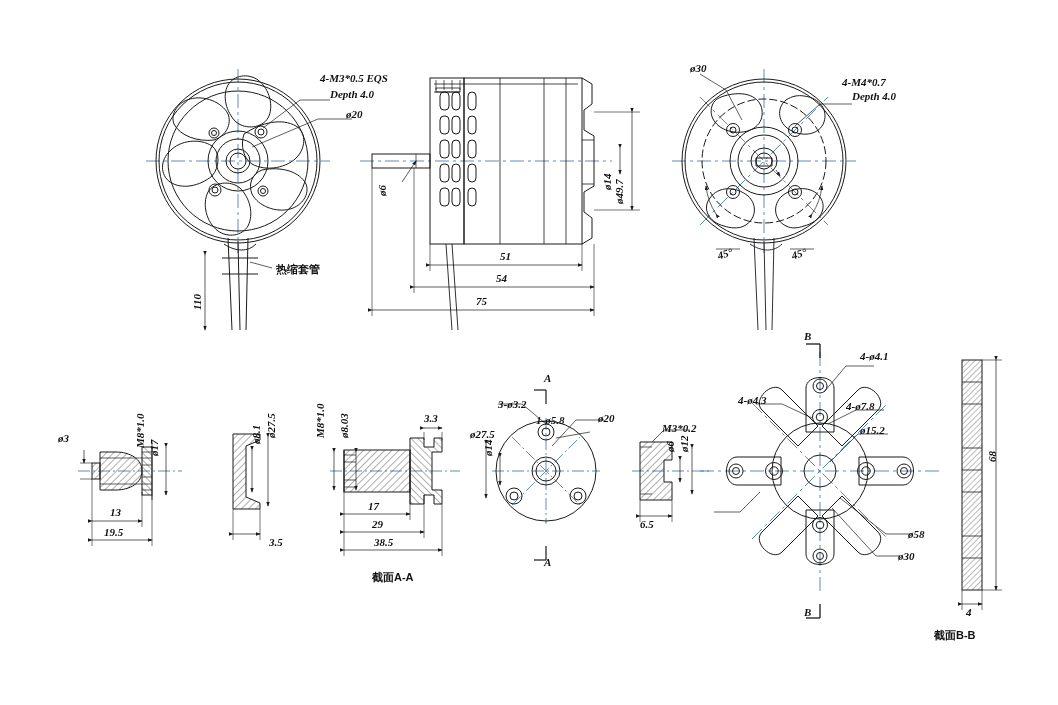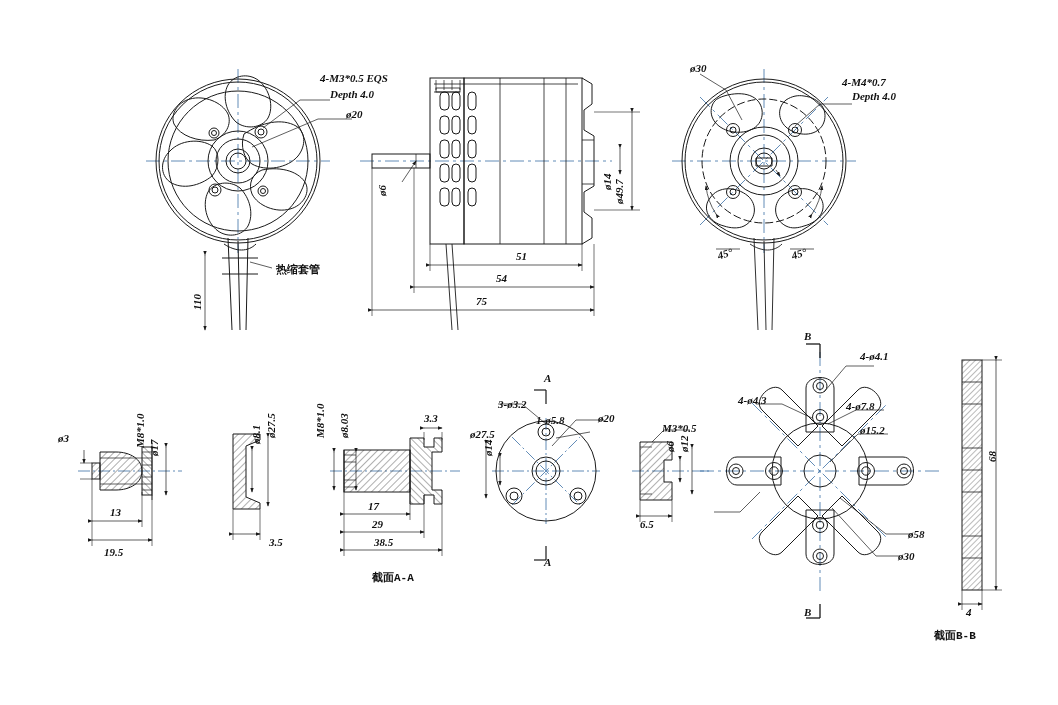--- a/index.html
+++ b/index.html
@@ -2,21 +2,21 @@
 <html><head>
 <meta charset="utf-8">
 <style>
   html,body{margin:0;padding:0;background:#ffffff;}
   body{width:1058px;height:705px;overflow:hidden;font-family:"Liberation Serif",serif;}
   #sheet{position:relative;width:1058px;height:705px;}
   svg#dwg{position:absolute;left:0;top:0;width:1058px;height:705px;}
   .lbl{position:absolute;font-family:"Liberation Serif",serif;color:#111;white-space:nowrap;}
   .dim{font-size:11px;font-style:italic;font-weight:bold;}
   .dimv{font-size:11px;font-style:italic;font-weight:bold;transform-origin:left top;}
-  .cjk{font-family:Liberation Mono, monospace;font-size:11px;font-weight:bold;color:#111;}
+  .cjk{font-family:Liberation Sans, sans-serif;font-size:11px;font-weight:bold;color:#111;}
 </style>
 </head>
 <body>
 
 <div id="sheet">
 
 <svg id="dwg" viewBox="0 0 1058 705">
   <defs>
     <pattern id="hatchR" width="5" height="5" patternTransform="rotate(45)" patternUnits="userSpaceOnUse">
       <line x1="0" y1="0" x2="0" y2="5" stroke="#1a1a1a" stroke-width="0.7"></line>
@@ -427,35 +427,35 @@
 
 <div class="lbl dim" style="left:320px;top:72px;">4-M3*0.5 EQS</div>
 <div class="lbl dim" style="left:330px;top:88px;">Depth 4.0</div>
 <div class="lbl dim" style="left:346px;top:108px;">ø20</div>
 <div class="lbl cjk" style="left:276px;top:262px;">热缩套管</div>
 <div class="lbl dimv" style="left:203px;top:310px;writing-mode:vertical-rl;transform:rotate(180deg);font-size:11px;font-style:italic;font-weight:bold;">110</div>
 
 <div class="lbl dimv" style="left:388px;top:196px;writing-mode:vertical-rl;transform:rotate(180deg);">ø6</div>
 <div class="lbl dimv" style="left:613px;top:190px;writing-mode:vertical-rl;transform:rotate(180deg);">ø14</div>
 <div class="lbl dimv" style="left:625px;top:204px;writing-mode:vertical-rl;transform:rotate(180deg);">ø49.7</div>
-<div class="lbl dim" style="left:500px;top:250px;margin-left:16px;">51</div>
+<div class="lbl dim" style="left:500px;top:250px;">51</div>
 <div class="lbl dim" style="left:496px;top:272px;">54</div>
 <div class="lbl dim" style="left:476px;top:295px;">75</div>
 
 <div class="lbl dim" style="left:690px;top:62px;">ø30</div>
 <div class="lbl dim" style="left:842px;top:76px;">4-M4*0.7</div>
 <div class="lbl dim" style="left:852px;top:90px;">Depth 4.0</div>
 <div class="lbl dim" style="left:716px;top:250px;transform:rotate(-16deg);transform-origin:left top;">45°</div>
 <div class="lbl dim" style="left:790px;top:250px;transform:rotate(-16deg);transform-origin:left top;">45°</div>
 
 <div class="lbl dim" style="left:58px;top:432px;">ø3</div>
 <div class="lbl dimv" style="left:146px;top:448px;writing-mode:vertical-rl;transform:rotate(180deg);">M8*1.0</div>
 <div class="lbl dimv" style="left:160px;top:456px;writing-mode:vertical-rl;transform:rotate(180deg);">ø17</div>
 <div class="lbl dim" style="left:110px;top:506px;">13</div>
-<div class="lbl dim" style="left:104px;top:526px;margin-top:20px;">19.5</div>
+<div class="lbl dim" style="left:104px;top:526px;">19.5</div>
 
 <div class="lbl dimv" style="left:262px;top:444px;writing-mode:vertical-rl;transform:rotate(180deg);">ø8.1</div>
 <div class="lbl dimv" style="left:277px;top:438px;writing-mode:vertical-rl;transform:rotate(180deg);">ø27.5</div>
 <div class="lbl dim" style="left:234px;top:536px;margin-left:35px;">3.5</div>
 
 <div class="lbl dimv" style="left:326px;top:438px;writing-mode:vertical-rl;transform:rotate(180deg);">M8*1.0</div>
 <div class="lbl dimv" style="left:350px;top:438px;writing-mode:vertical-rl;transform:rotate(180deg);">ø8.03</div>
 <div class="lbl dim" style="left:424px;top:412px;">3.3</div>
 <div class="lbl dim" style="left:368px;top:500px;">17</div>
 <div class="lbl dim" style="left:372px;top:518px;">29</div>
@@ -463,21 +463,21 @@
 <div class="lbl cjk" style="left:372px;top:570px;">截面A-A</div>
 
 <div class="lbl dim" style="left:470px;top:428px;">ø27.5</div>
 <div class="lbl dimv" style="left:494px;top:456px;writing-mode:vertical-rl;transform:rotate(180deg);">ø14</div>
 <div class="lbl dim" style="left:498px;top:398px;">3-ø3.2</div>
 <div class="lbl dim" style="left:536px;top:414px;">1-ø5.8</div>
 <div class="lbl dim" style="left:598px;top:412px;">ø20</div>
 <div class="lbl dim" style="left:544px;top:372px;">A</div>
 <div class="lbl dim" style="left:544px;top:556px;">A</div>
 
-<div class="lbl dim" style="left:662px;top:422px;">M3*0.5</div>
+<div class="lbl dim" style="left:662px;top:422px;">M3*0.2</div>
 <div class="lbl dimv" style="left:676px;top:452px;writing-mode:vertical-rl;transform:rotate(180deg);">ø6</div>
 <div class="lbl dimv" style="left:690px;top:452px;writing-mode:vertical-rl;transform:rotate(180deg);">ø12</div>
 <div class="lbl dim" style="left:640px;top:518px;">6.5</div>
 
 <div class="lbl dim" style="left:860px;top:350px;">4-ø4.1</div>
 <div class="lbl dim" style="left:738px;top:394px;">4-ø4.3</div>
 <div class="lbl dim" style="left:846px;top:400px;">4-ø7.8</div>
 <div class="lbl dim" style="left:860px;top:424px;">ø15.2</div>
 <div class="lbl dim" style="left:908px;top:528px;">ø58</div>
 <div class="lbl dim" style="left:898px;top:550px;">ø30</div>

